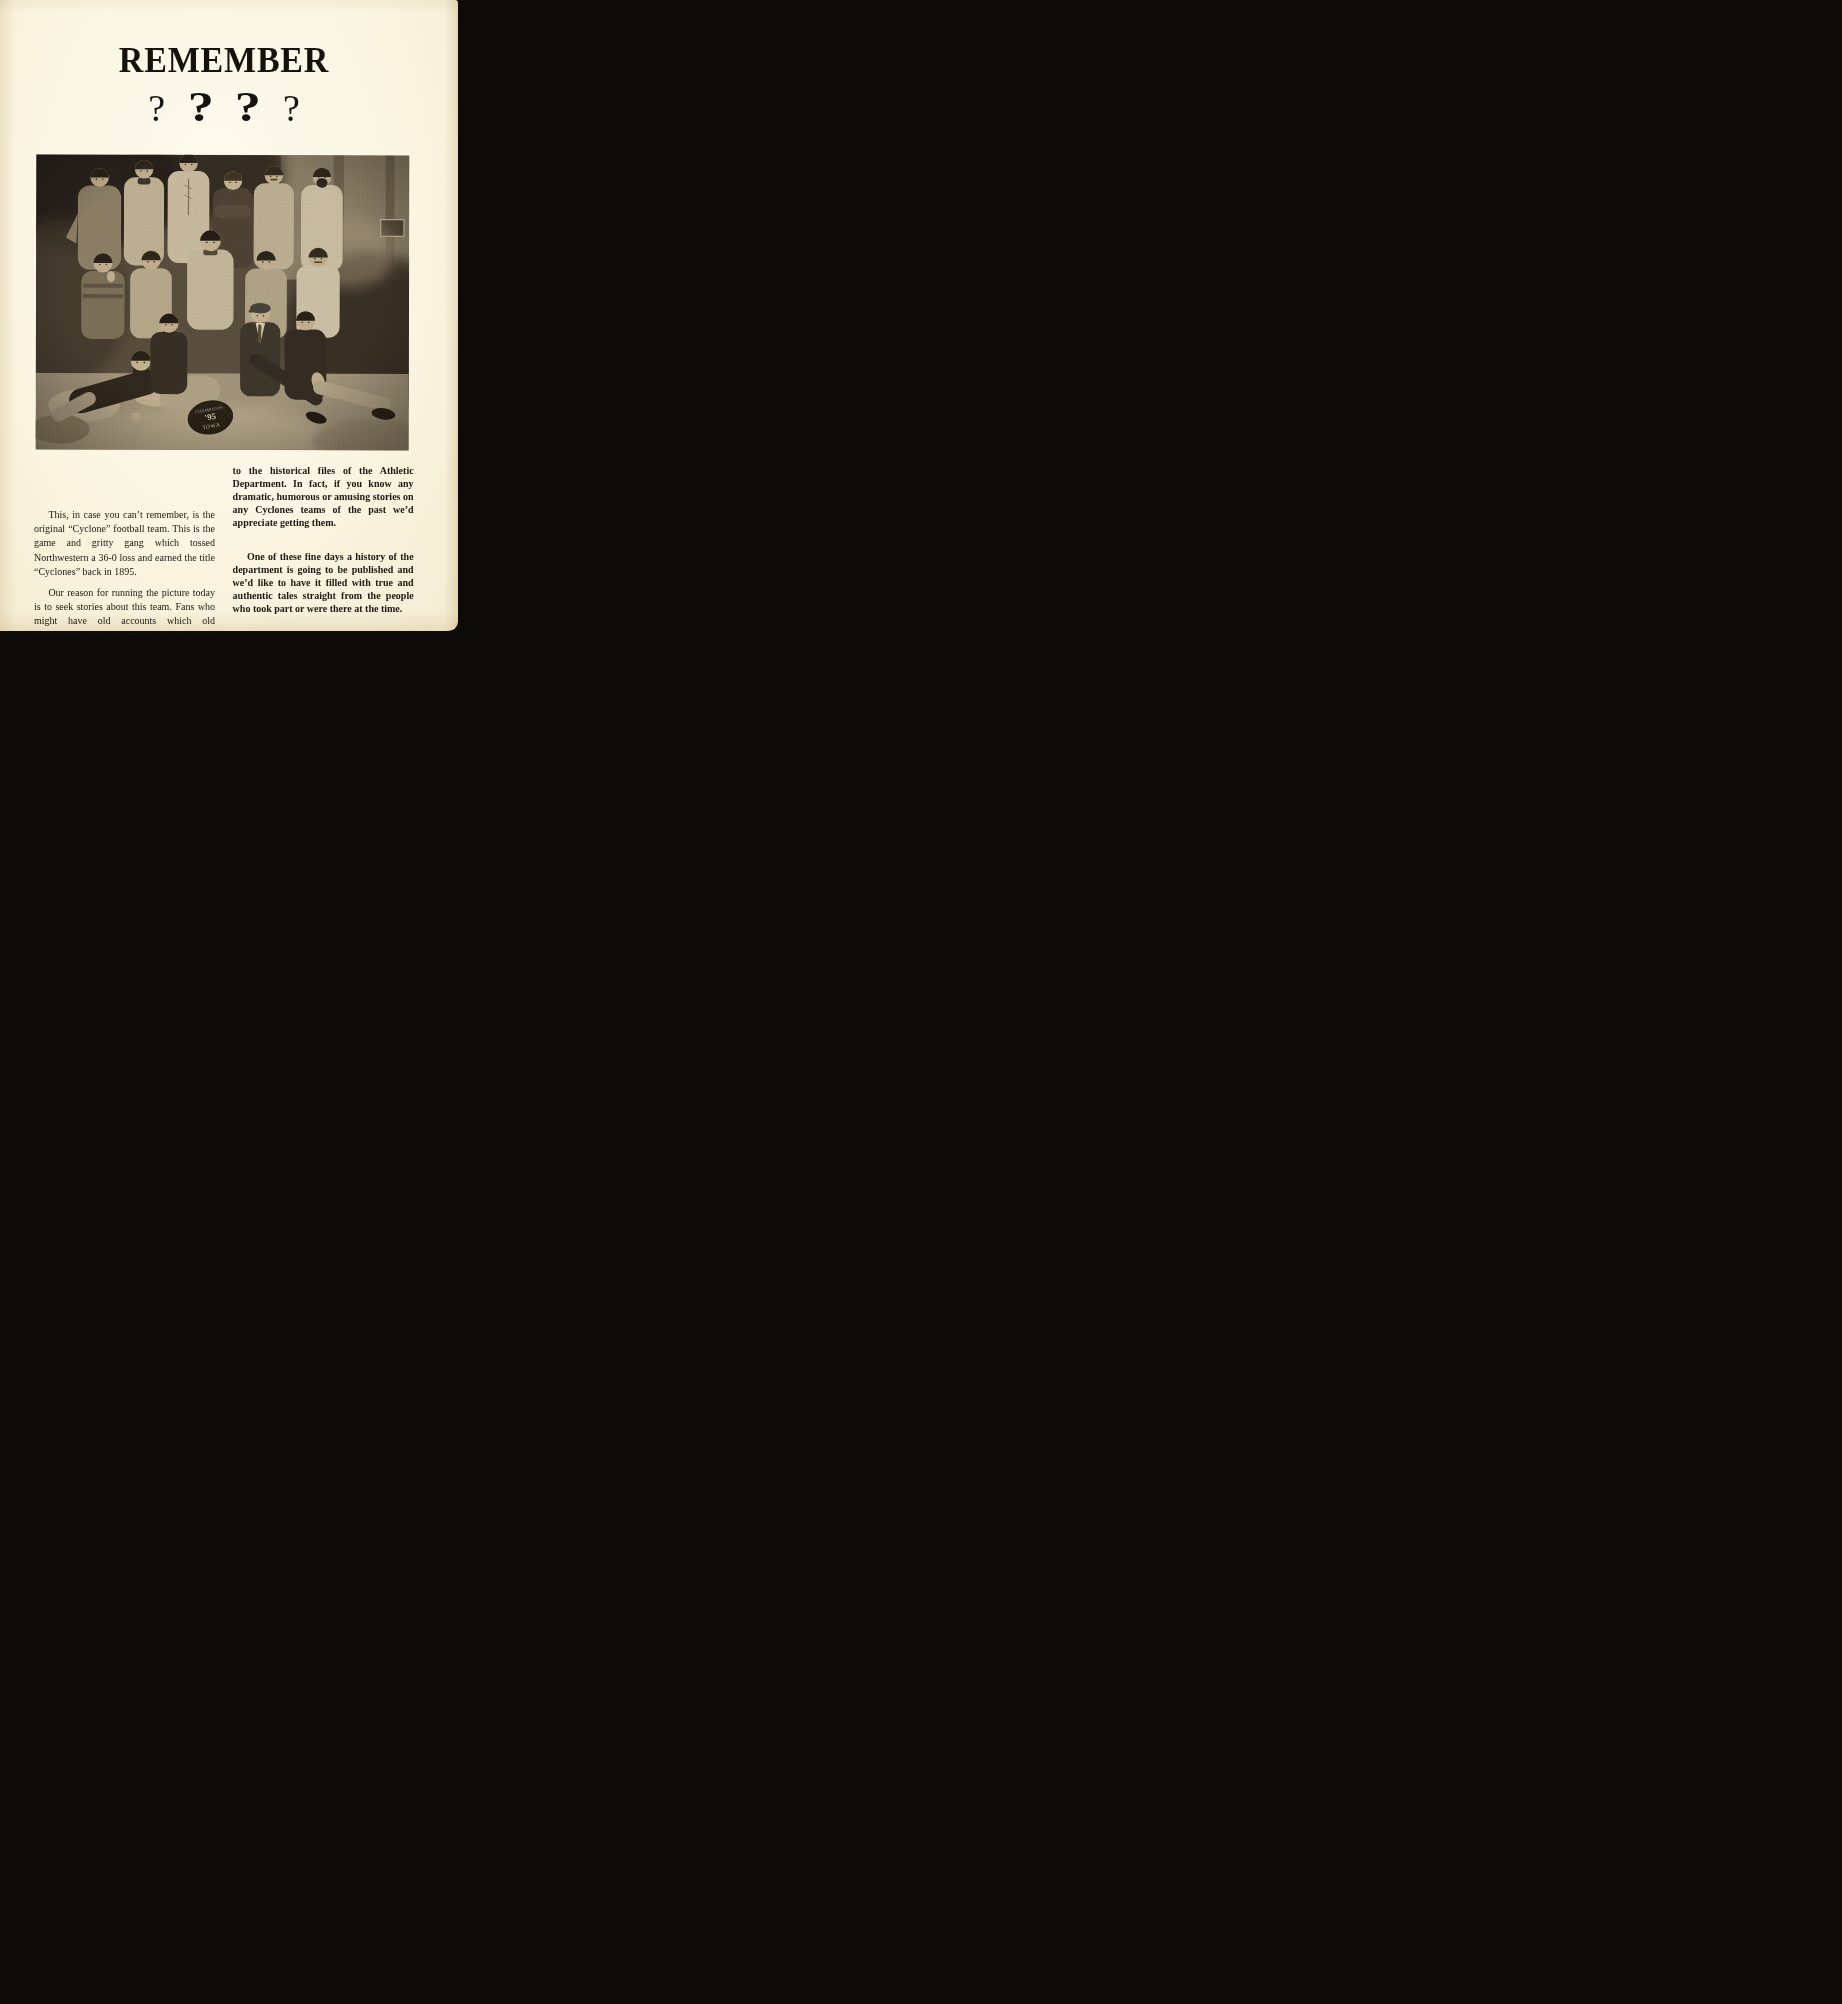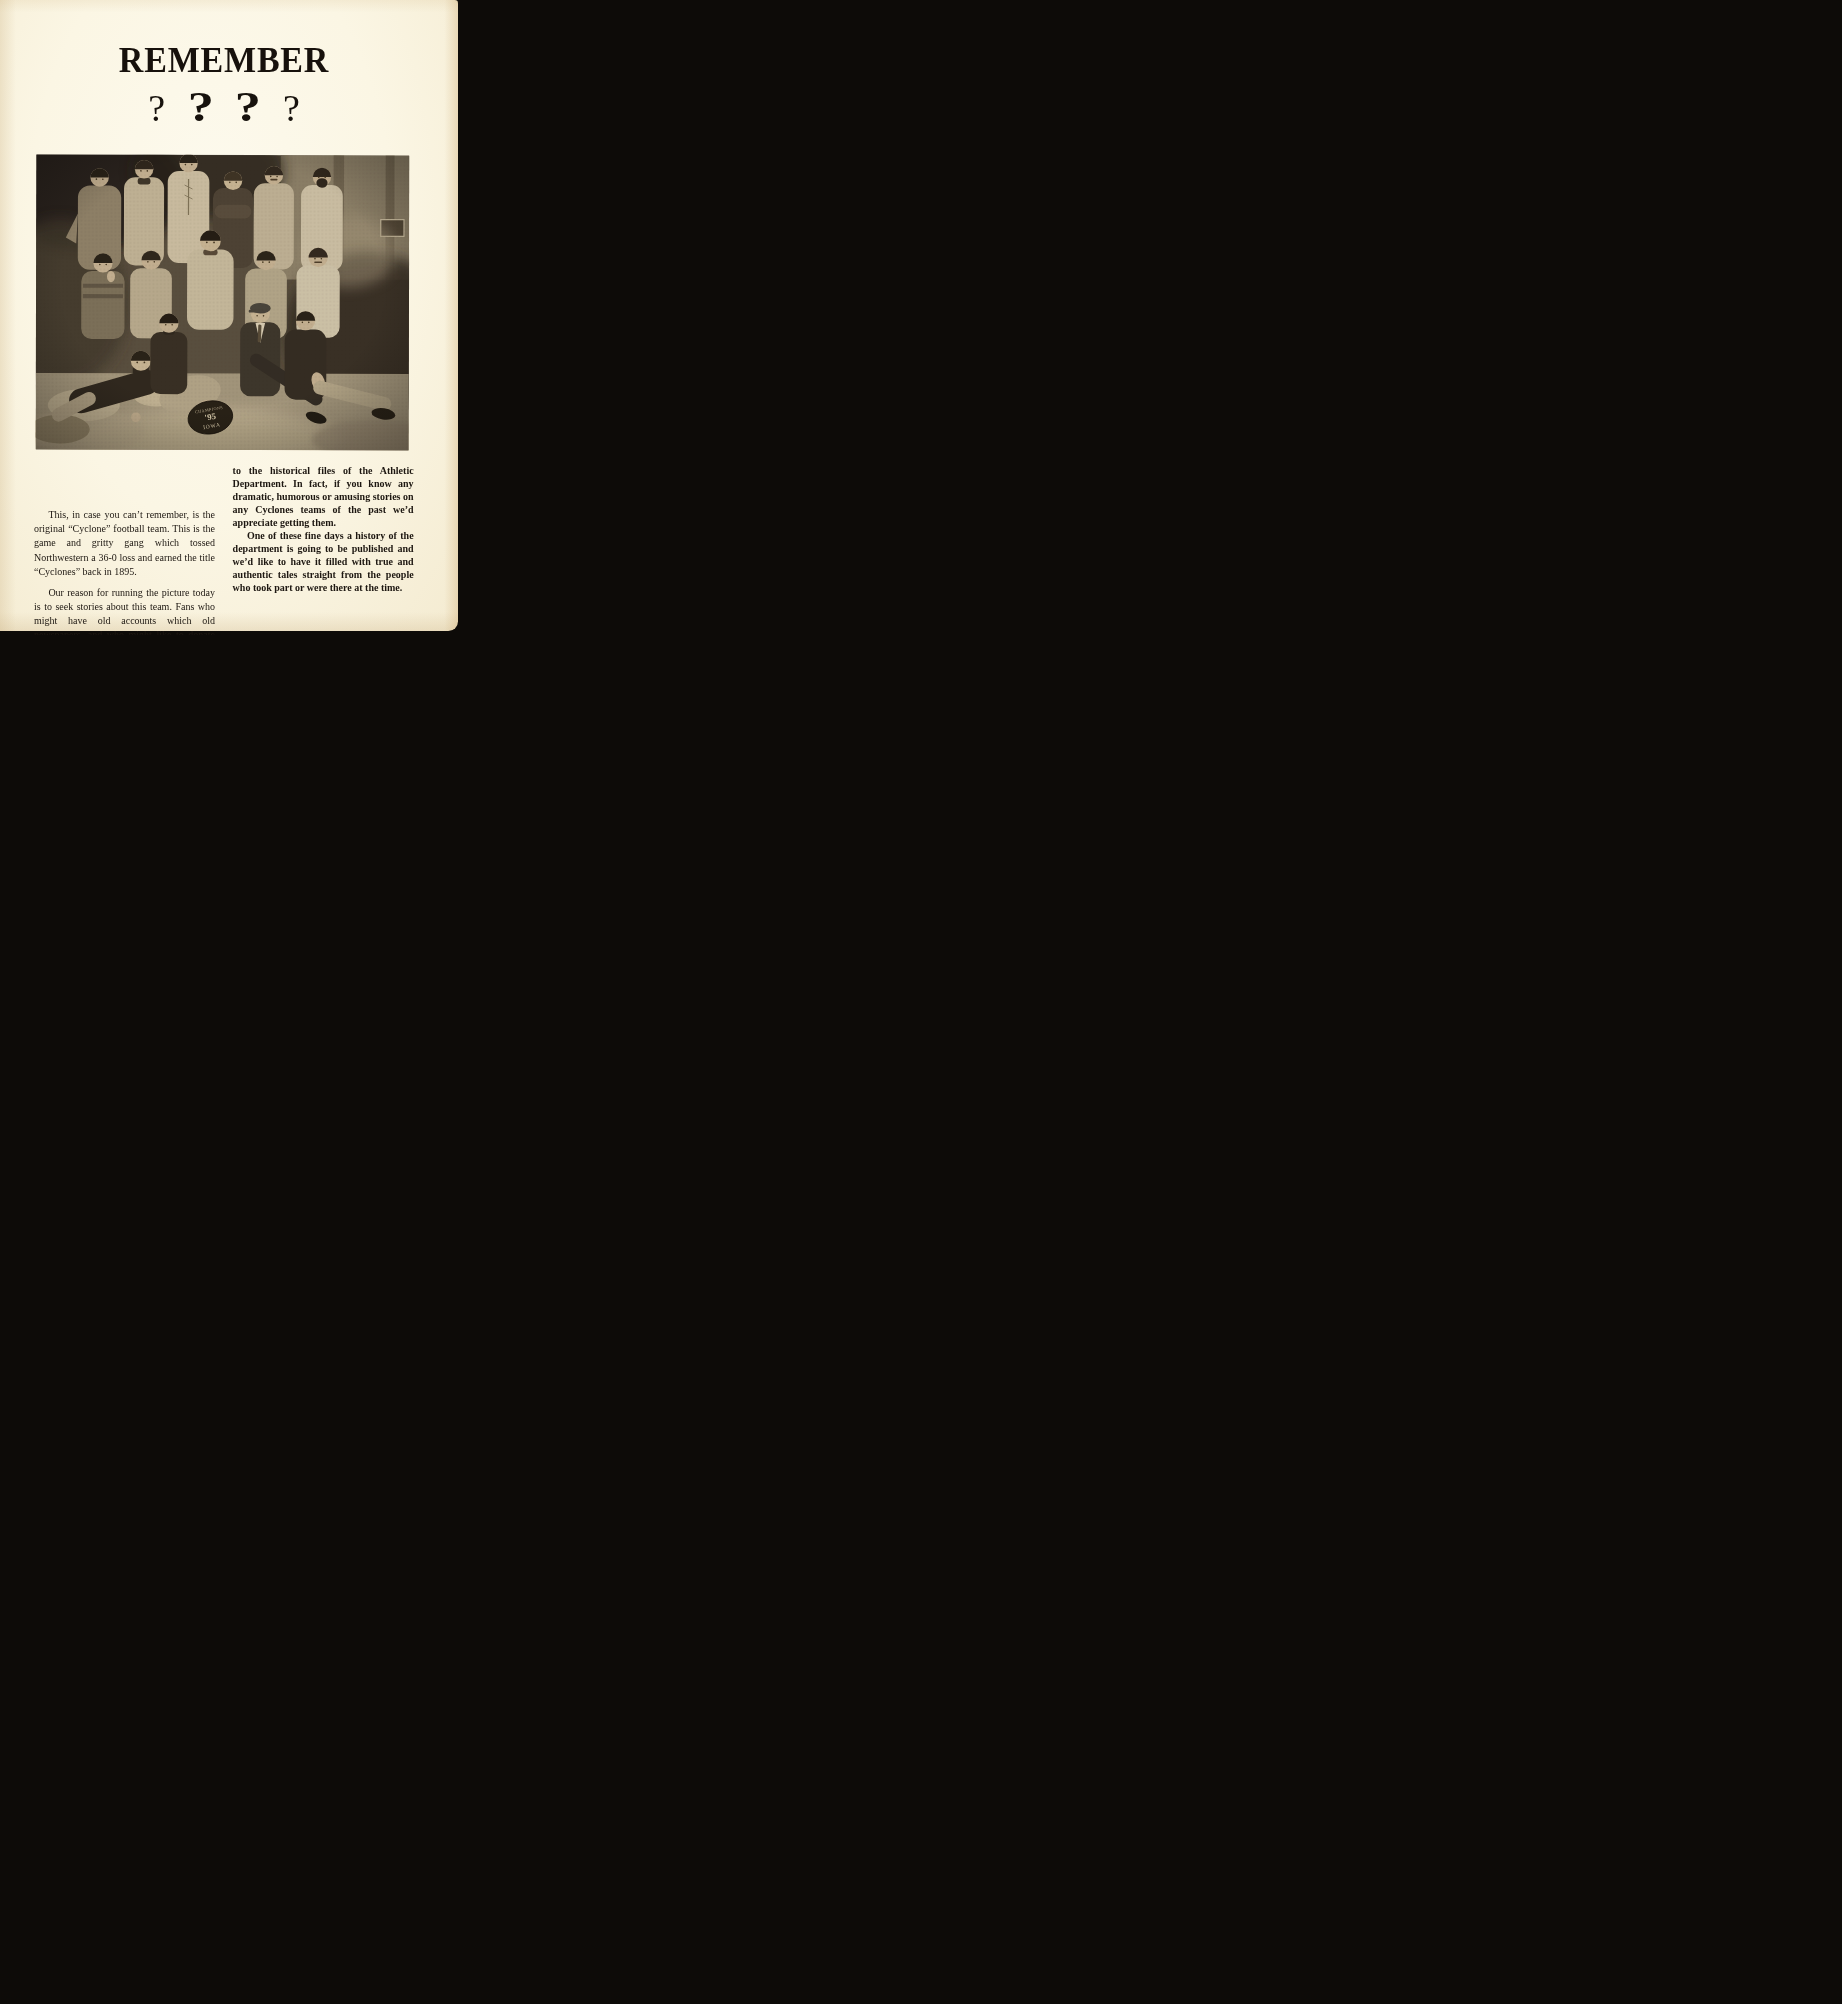--- a/index.html
+++ b/index.html
@@ -43,21 +43,21 @@
   .columns{
     position:absolute;left:0;top:464px;width:380px;
     display:flex;gap:17.6px;
     color:#1d1711;
   }
   .col{width:181px;text-align:justify;}
   .col p{margin:0;}
   .col-left{font-size:10px;line-height:14.2px;margin-top:44px;}
   .col-left p + p{margin-top:6.8px;}
   .col-right{font-size:10px;line-height:13px;font-weight:bold;}
-  .col-right p + p{margin-top:0;}
+  .col-right p + p{margin-top:21px;}
   .indent{text-indent:14.4px;}
 </style>
 </head>
 <body>
 
 <div class="paper">
   <div class="content">
 
     <h1 class="title">REMEMBER</h1>
 

